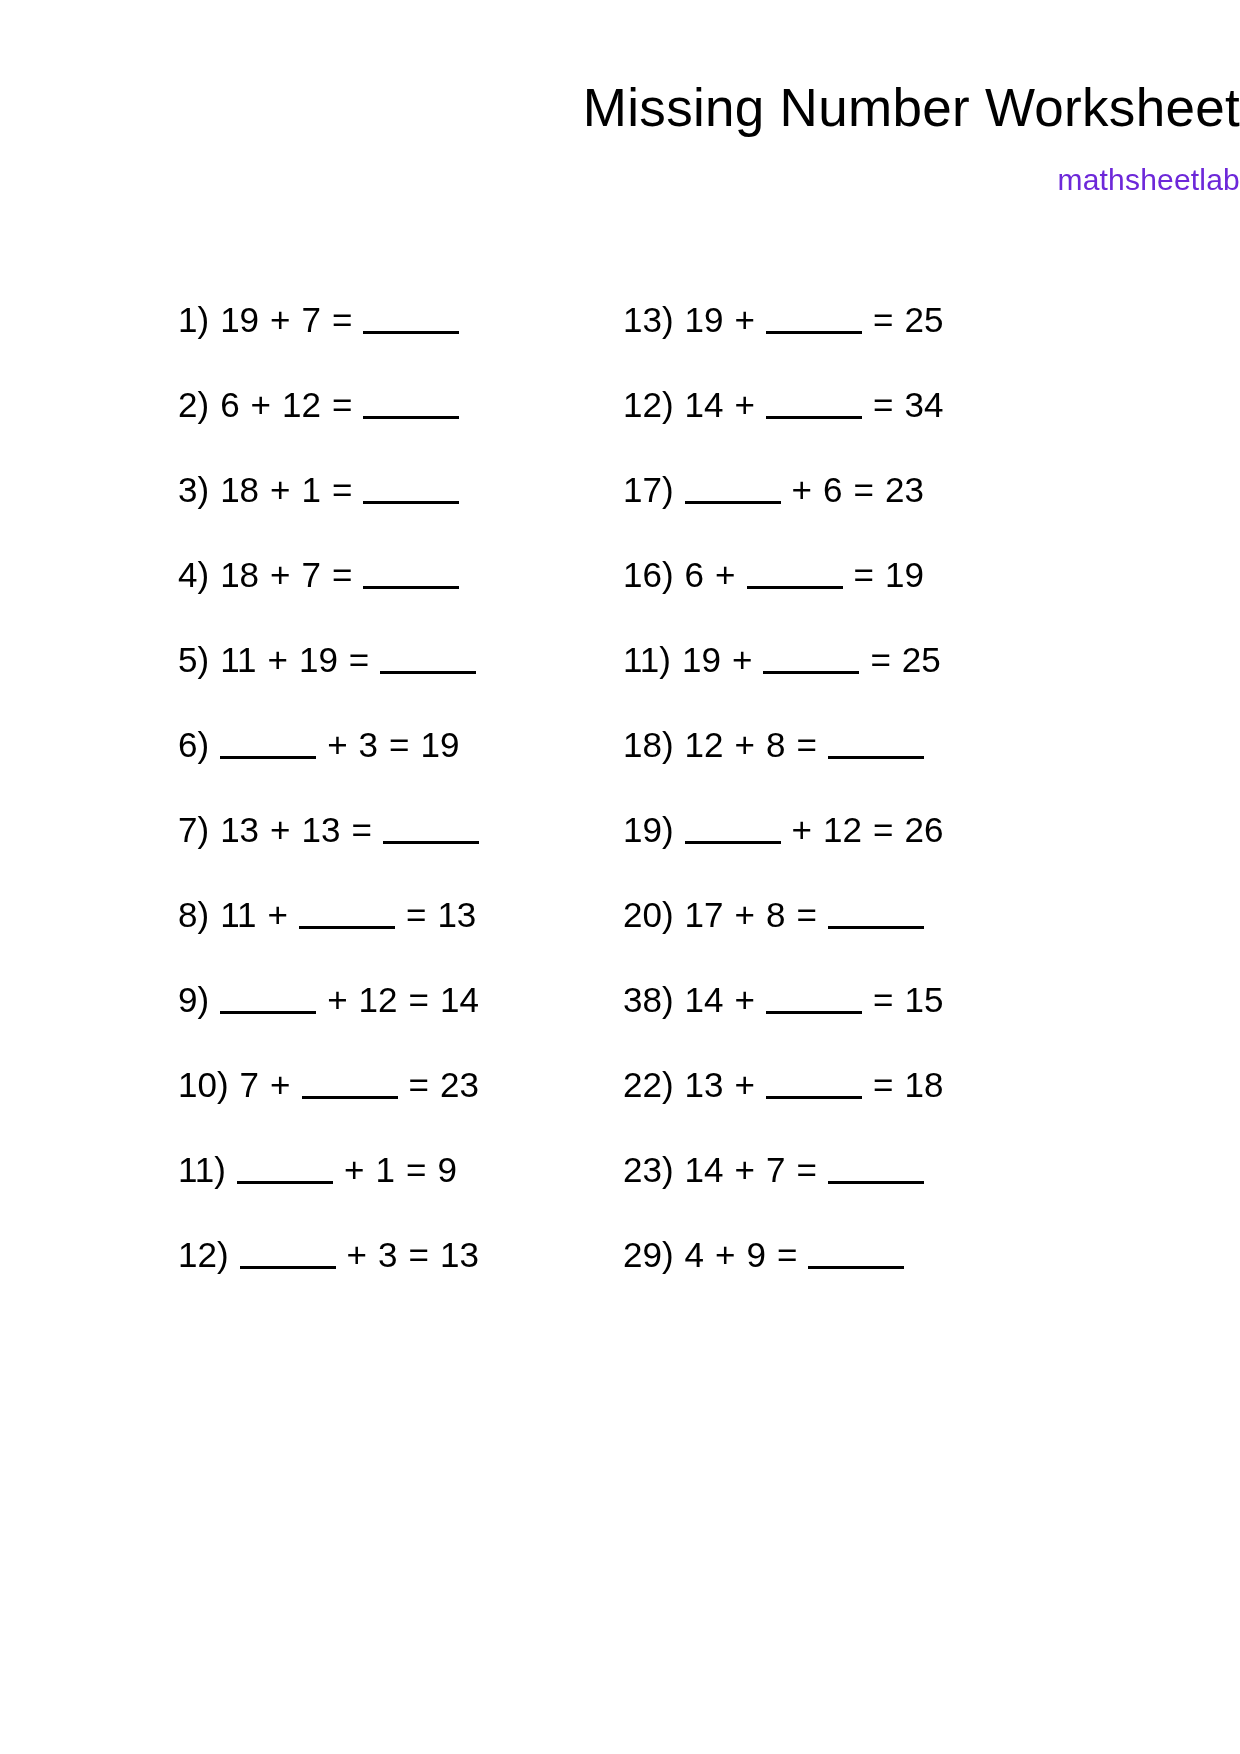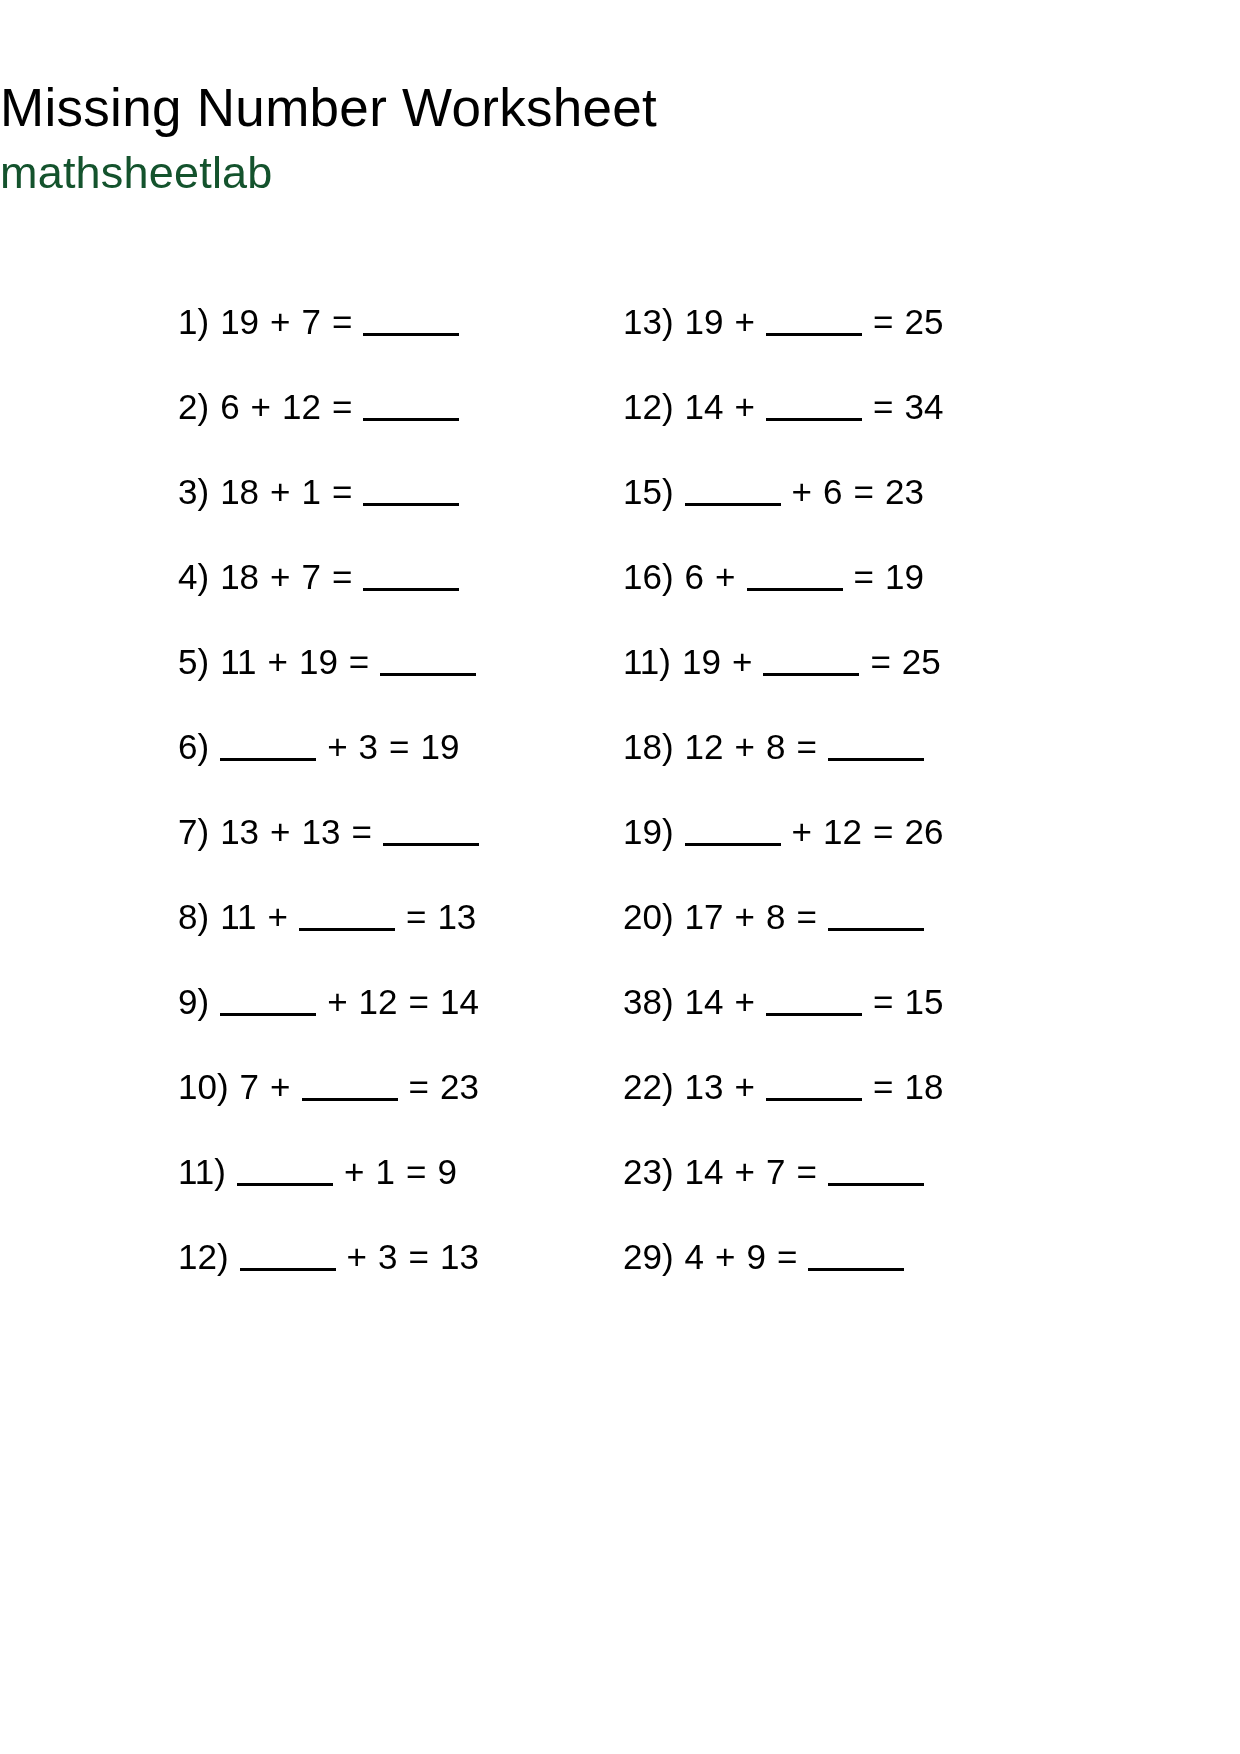--- a/index.html
+++ b/index.html
@@ -17,36 +17,37 @@
     overflow: hidden;
   }
   .sheet {
     width: 1240px;
     height: 1754px;
     background: #ffffff;
     padding: 0;
     position: relative;
   }
   .header {
-    text-align: left;
+    text-align: right;
     padding-top: 78px;
+    padding-left: 28px;
   }
   .worksheet-title {
     font-size: 53px;
     font-weight: 400;
     line-height: 1.12;
     letter-spacing: 0.3px;
     color: #000000;
     margin: 0;
   }
   .worksheet-subtitle {
-    font-size: 45px;
+    font-size: 30px;
     font-weight: 400;
-    color: #14532d;
-    margin: 10px 0 0 0;
+    color: #6d28d9;
+    margin: 26px 0 0 0;
     letter-spacing: 0.2px;
   }
   .problems {
     margin-top: 80px;
     display: flex;
     flex-direction: row;
     justify-content: flex-start;
     padding-left: 178px;
   }
   .column {
@@ -202,21 +203,21 @@
         </div>
         <div class="problem">
           <span class="num">12)</span>
           <span class="tok">14</span>
           <span class="tok">+</span>
           <span class="blank"></span>
           <span class="tok">=</span>
           <span class="tok">34</span>
         </div>
         <div class="problem">
-          <span class="num">15)</span>
+          <span class="num">17)</span>
           <span class="blank"></span>
           <span class="tok">+</span>
           <span class="tok">6</span>
           <span class="tok">=</span>
           <span class="tok">23</span>
         </div>
         <div class="problem">
           <span class="num">16)</span>
           <span class="tok">6</span>
           <span class="tok">+</span>

